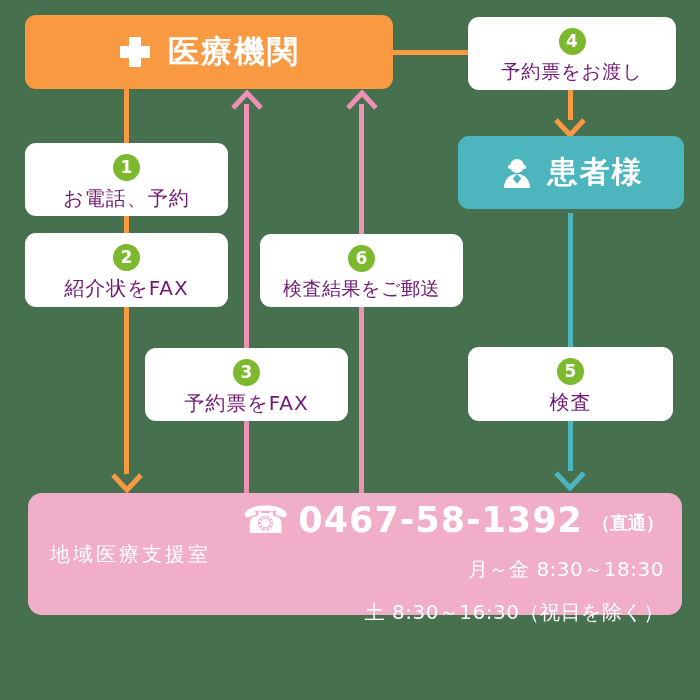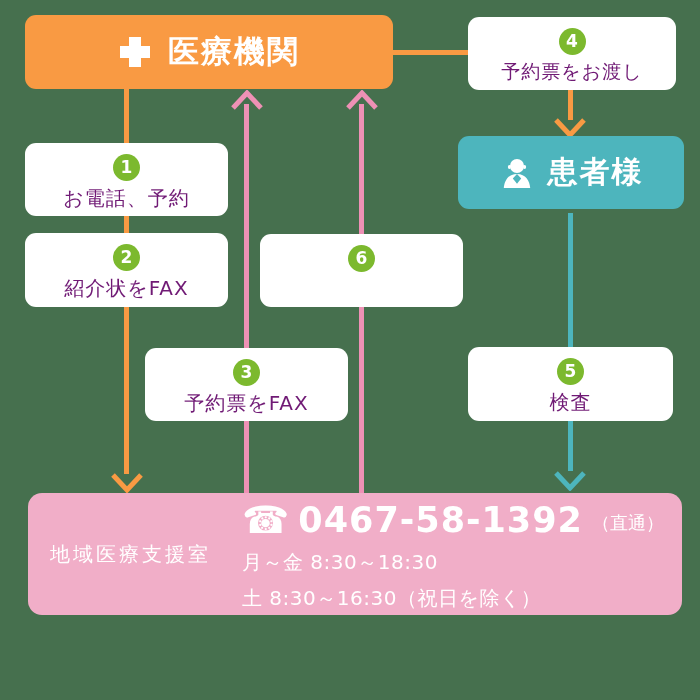--- a/index.html
+++ b/index.html
@@ -53,22 +53,22 @@
     display:flex;align-items:center;
     font-size:20px;letter-spacing:3px;box-sizing:border-box;
   }
   .support-right{
     position:absolute;left:214px;top:8px;
     display:flex;flex-direction:column;
   }
   .phone-row{display:flex;align-items:center;gap:9px;}
   .phone-icon{font-size:38px;line-height:1;}
   .phone-number{font-size:35px;font-weight:bold;letter-spacing:1px;line-height:1.1;}
-  .phone-note{font-size:18px;font-weight:normal;align-self:center;margin-top:6px;}
-  .hours{font-size:20px;line-height:27px;letter-spacing:0.5px;margin-top:9px;}
+  .phone-note{font-size:18px;font-weight:bold;align-self:center;margin-top:6px;}
+  .hours{font-size:20px;line-height:27px;letter-spacing:0.5px;margin-top:16px;text-align:right;}
   .icon{display:inline-flex;align-items:center;justify-content:center;}
 </style>
 </head>
 <body>
 
 <div class="stage">
 
   <div class="line vline orange-line" style="left:124px;top:89px;height:385px"></div>
   <div class="chev" style="left:110px;top:472px">
     <svg width="34" height="21" viewBox="0 0 34 21">
@@ -139,20 +139,21 @@
     <span class="card-label">お電話、予約</span>
   </div>
 
   <div class="box card" style="left:25px;top:233px;width:203px;height:74px">
     <span class="badge">2</span>
     <span class="card-label">紹介状をFAX</span>
   </div>
 
   <div class="box card" style="left:260px;top:234px;width:203px;height:73px">
     <span class="badge">6</span>
+    <span class="card-label" style="font-size:19px;letter-spacing:0.5px">検査結果をご郵送</span>
   </div>
 
   <div class="box card" style="left:145px;top:348px;width:203px;height:73px">
     <span class="badge">3</span>
     <span class="card-label">予約票をFAX</span>
   </div>
 
   <div class="box card" style="left:468px;top:347px;width:205px;height:74px">
     <span class="badge">5</span>
     <span class="card-label">検査</span>

